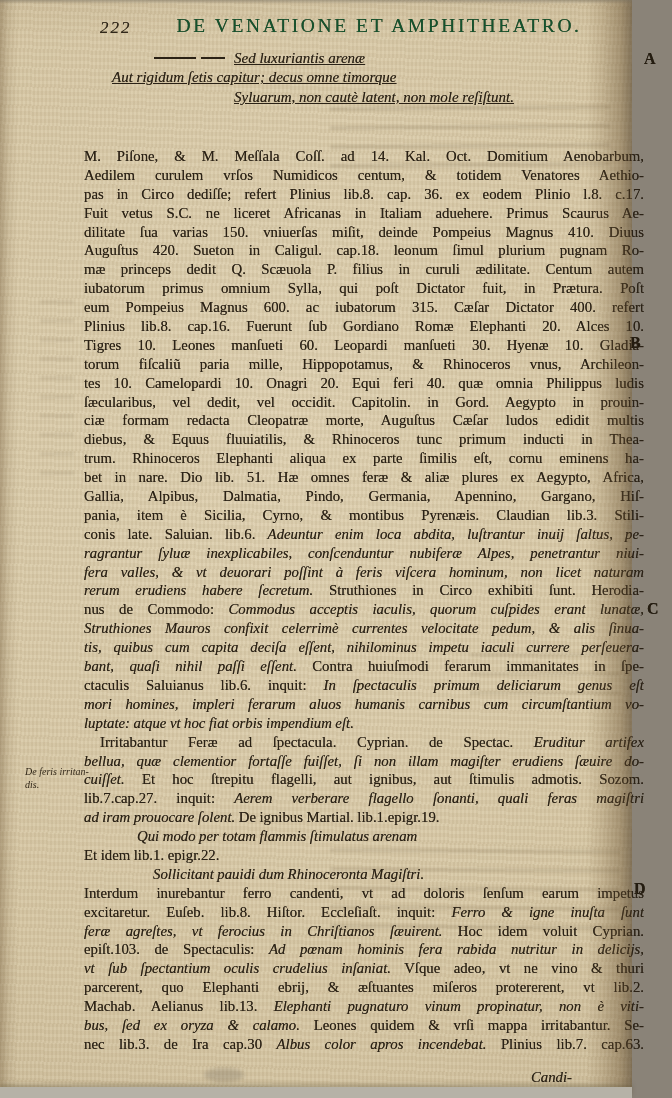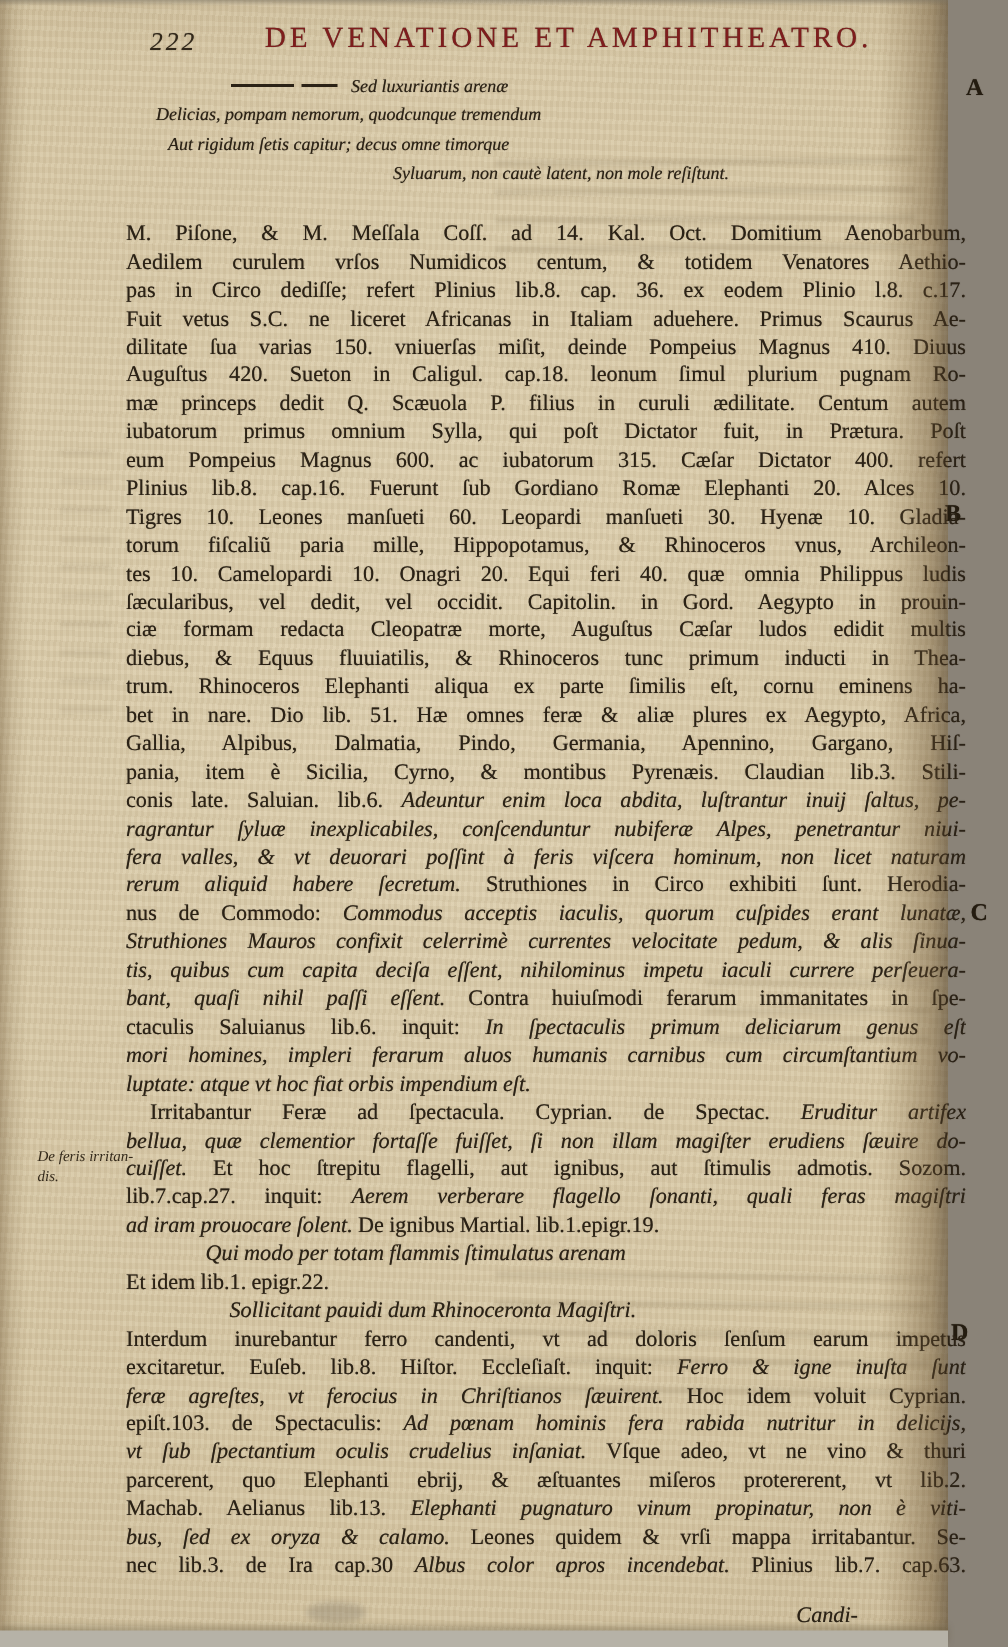--- a/index.html
+++ b/index.html
@@ -34,38 +34,38 @@
   .g2{left:470px;top:640px;width:150px;height:60px;opacity:.12;}
   .g3{left:330px;top:838px;width:290px;height:96px;opacity:.15;transform:rotate(.4deg);}
   .g4{left:40px;top:300px;width:34px;height:180px;opacity:.10;}
   .smudge{position:absolute;pointer-events:none;filter:blur(2px);background:#6f675a;opacity:.28;border-radius:50%;}
   .s1{left:204px;top:1068px;width:40px;height:14px;}
 
   
   .pagenum{position:absolute;left:100px;top:18px;font-size:17px;font-style:italic;letter-spacing:2px;
     color:#31281a;text-shadow:0 0 .6px rgba(49,40,26,.7);}
   .title{position:absolute;left:158px;top:15px;width:442px;text-align:center;
-    font-size:19.5px;letter-spacing:2.6px;white-space:nowrap;color:#7f1d1d;
+    font-size:19.5px;letter-spacing:2.6px;white-space:nowrap;color:#14532d;
     text-shadow:0 0 .6px rgba(43,34,22,.75);}
 
   
   .mletter{position:absolute;font-weight:700;font-size:16px;color:#241c10;text-shadow:0 0 .6px rgba(36,28,16,.8);}
   .ml-a{left:644px;top:50px;}
   .ml-b{left:630px;top:334px;}
   .ml-c{left:647px;top:600px;}
   .ml-d{left:634px;top:880px;}
 
   
   .mnote{position:absolute;left:25px;top:766px;width:92px;font-size:10px;font-style:italic;
     line-height:12.5px;color:#342a1b;}
 
   
   .epigraph{position:absolute;left:84px;top:50px;width:560px;}
-  .epi-line{height:19.4px;font-size:12px;white-space:nowrap;
-    text-shadow:0 0 .55px rgba(43,34,22,.65);}
+  .epi-line{height:19.4px;font-size:15px;white-space:nowrap;
+    text-shadow:0 0 .55px rgba(43,34,22,.65);text-decoration:underline;}
   .body-text{position:absolute;left:84px;top:148px;width:560px;}
   .body-line{height:18.9px;font-size:14.8px;overflow:hidden;
     text-align:justify;text-align-last:left;word-spacing:-.2px;
     text-shadow:0 0 .55px rgba(43,34,22,.7);}
   .body-line.j{text-align-last:justify;}
   .seg-r{font-style:normal;}
   .seg-i{font-style:italic;}
   .dash{display:inline-block;vertical-align:middle;height:0;border-top:2.6px solid #2b2216;margin:0 5px 3px 0;}
   .dash.long{width:42px;}
   .dash.short{width:24px;margin-right:9px;}
@@ -93,21 +93,20 @@
   <div class="mletter ml-c">C</div>
   <div class="mletter ml-d">D</div>
 
   <div class="mnote">
     <div>De feris irritan-</div>
     <div>dis.</div>
   </div>
 
   <div class="epigraph" id="epigraph">
       <div class="epi-line" style="padding-left: 70px;"><span class="dash long"></span><span class="dash short"></span><span class="seg-i">Sed luxuriantis arenæ</span></div>
-      <div class="epi-line" style="padding-left: 20px;"><span class="seg-i">Delicias, pompam nemorum, quodcunque tremendum</span></div>
       <div class="epi-line" style="padding-left: 28px;"><span class="seg-i">Aut rigidum ſetis capitur; decus omne timorque</span></div>
       <div class="epi-line" style="padding-left: 20px; text-align: center;"><span class="seg-i">Syluarum, non cautè latent, non mole reſiſtunt.</span></div>
     </div>
   <div class="body-text" id="bodytext">
       <div class="body-line j"><span class="seg-r">M. Piſone, &amp; M. Meſſala Coſſ. ad 14. Kal. Oct. Domitium Aenobarbum,</span></div>
       <div class="body-line j"><span class="seg-r">Aedilem curulem vrſos Numidicos centum, &amp; totidem Venatores Aethio-</span></div>
       <div class="body-line j"><span class="seg-r">pas in Circo dediſſe; refert Plinius lib.8. cap. 36. ex eodem Plinio l.8. c.17.</span></div>
       <div class="body-line j"><span class="seg-r">Fuit vetus S.C. ne liceret Africanas in Italiam aduehere. Primus Scaurus Ae-</span></div>
       <div class="body-line j"><span class="seg-r">dilitate ſua varias 150. vniuerſas miſit, deinde Pompeius Magnus 410. Diuus</span></div>
       <div class="body-line j"><span class="seg-r">Auguſtus 420. Sueton in Caligul. cap.18. leonum ſimul plurium pugnam Ro-</span></div>
@@ -121,21 +120,21 @@
       <div class="body-line j"><span class="seg-r">ſæcularibus, vel dedit, vel occidit. Capitolin. in Gord. Aegypto in prouin-</span></div>
       <div class="body-line j"><span class="seg-r">ciæ formam redacta Cleopatræ morte, Auguſtus Cæſar ludos edidit multis</span></div>
       <div class="body-line j"><span class="seg-r">diebus, &amp; Equus fluuiatilis, &amp; Rhinoceros tunc primum inducti in Thea-</span></div>
       <div class="body-line j"><span class="seg-r">trum. Rhinoceros Elephanti aliqua ex parte ſimilis eſt, cornu eminens ha-</span></div>
       <div class="body-line j"><span class="seg-r">bet in nare. Dio lib. 51. Hæ omnes feræ &amp; aliæ plures ex Aegypto, Africa,</span></div>
       <div class="body-line j"><span class="seg-r">Gallia, Alpibus, Dalmatia, Pindo, Germania, Apennino, Gargano, Hiſ-</span></div>
       <div class="body-line j"><span class="seg-r">pania, item è Sicilia, Cyrno, &amp; montibus Pyrenæis. Claudian lib.3. Stili-</span></div>
       <div class="body-line j"><span class="seg-r">conis late. Saluian. lib.6. </span><span class="seg-i">Adeuntur enim loca abdita, luſtrantur inuij ſaltus, pe-</span></div>
       <div class="body-line j"><span class="seg-i">ragrantur ſyluæ inexplicabiles, conſcenduntur nubiferæ Alpes, penetrantur niui-</span></div>
       <div class="body-line j"><span class="seg-i">fera valles, &amp; vt deuorari poſſint à feris viſcera hominum, non licet naturam</span></div>
-      <div class="body-line j"><span class="seg-i">rerum aliquid habere ſecretum.</span><span class="seg-r"> Struthiones in Circo exhibiti ſunt. Herodia-</span></div>
+      <div class="body-line j"><span class="seg-i">rerum erudiens habere ſecretum.</span><span class="seg-r"> Struthiones in Circo exhibiti ſunt. Herodia-</span></div>
       <div class="body-line j"><span class="seg-r">nus de Commodo: </span><span class="seg-i">Commodus acceptis iaculis, quorum cuſpides erant lunatæ,</span></div>
       <div class="body-line j"><span class="seg-i">Struthiones Mauros confixit celerrimè currentes velocitate pedum, &amp; alis ſinua-</span></div>
       <div class="body-line j"><span class="seg-i">tis, quibus cum capita deciſa eſſent, nihilominus impetu iaculi currere perſeuera-</span></div>
       <div class="body-line j"><span class="seg-i">bant, quaſi nihil paſſi eſſent.</span><span class="seg-r"> Contra huiuſmodi ferarum immanitates in ſpe-</span></div>
       <div class="body-line j"><span class="seg-r">ctaculis Saluianus lib.6. inquit: </span><span class="seg-i">In ſpectaculis primum deliciarum genus eſt</span></div>
       <div class="body-line j"><span class="seg-i">mori homines, impleri ferarum aluos humanis carnibus cum circumſtantium vo-</span></div>
       <div class="body-line"><span class="seg-i">luptate: atque vt hoc fiat orbis impendium eſt.</span></div>
       <div class="body-line j" style="padding-left: 16px;"><span class="seg-r">Irritabantur Feræ ad ſpectacula. Cyprian. de Spectac. </span><span class="seg-i">Eruditur artifex</span></div>
       <div class="body-line j"><span class="seg-i">bellua, quæ clementior fortaſſe fuiſſet, ſi non illam magiſter erudiens ſæuire do-</span></div>
       <div class="body-line j"><span class="seg-i">cuiſſet.</span><span class="seg-r"> Et hoc ſtrepitu flagelli, aut ignibus, aut ſtimulis admotis. Sozom.</span></div>

